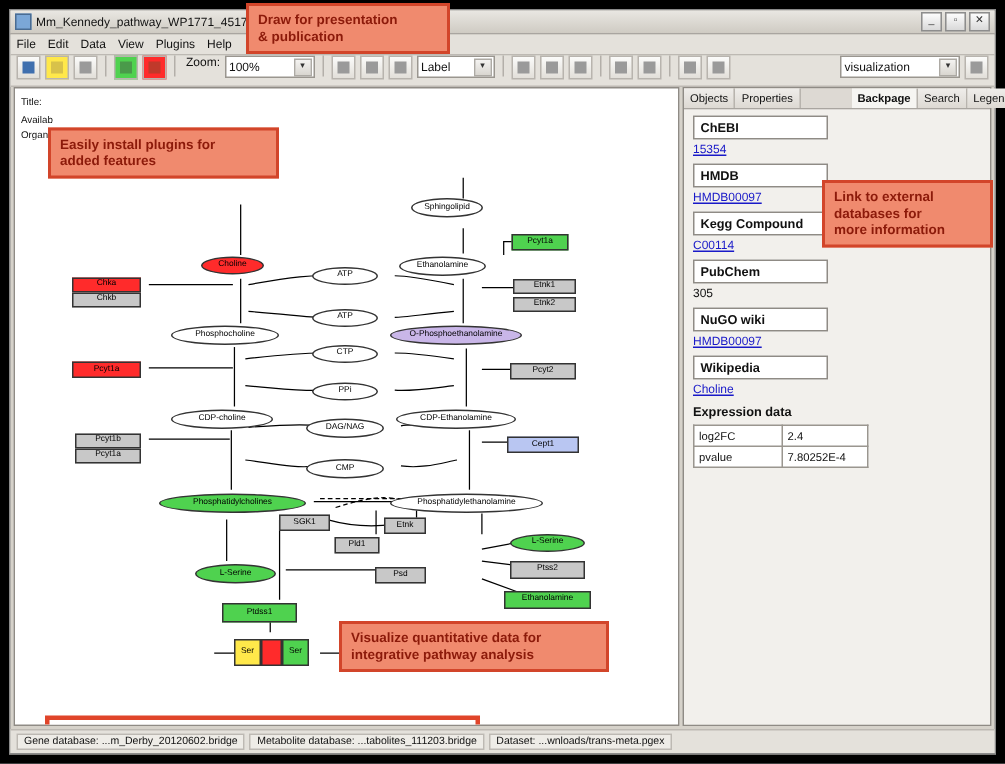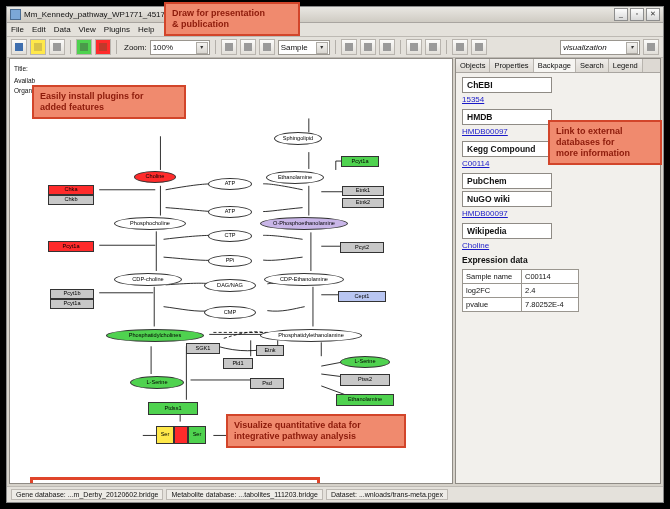--- a/index.html
+++ b/index.html
@@ -4,40 +4,40 @@
 <style>
   html,body{margin:0;padding:0;background:#000;}
   body{width:670px;height:509px;overflow:hidden;font-family:"Liberation Sans",sans-serif;}
   .app{position:absolute;left:6px;top:6px;width:658px;height:497px;background:#d6d2ca;border:1px solid #8a8a8a;box-sizing:border-box;}
   .titlebar{height:15px;background:linear-gradient(#e9e7e2,#cfcbc3);border-bottom:1px solid #a9a5a0;display:flex;align-items:center;padding:0 3px;font-size:8px;color:#111;}
   .titlebar .tb-icon{width:9px;height:9px;background:#7ba7d7;border:1px solid #4a6c92;margin-right:3px;}
   .titlebar .tb-title{flex:1;white-space:nowrap;overflow:hidden;}
   .wbtns{display:flex;gap:2px;}
   .wbtn{width:12px;height:11px;border:1px solid #8d8d8d;background:linear-gradient(#fdfdfd,#d9d9d9);font-size:7px;line-height:10px;text-align:center;color:#333;}
   .menubar{height:13px;background:#e4e1db;border-bottom:1px solid #bdb9b3;display:flex;align-items:center;padding:0 4px;font-size:8px;color:#111;gap:8px;}
-  .toolbar{height:20px;background:#e4e1db;border-bottom:1px solid #bdb9b3;display:flex;align-items:center;padding:0 4px;gap:3px;font-size:8px;}
+  .toolbar{height:20px;background:#e4e1db;border-bottom:1px solid #bdb9b3;display:flex;padding:0 4px;gap:3px;font-size:8px;}
   .tb-sep{width:1px;height:14px;background:#b3afa9;margin:0 2px;}
   .tbtn{width:14px;height:14px;border:1px solid #b8b4ae;background:linear-gradient(#fbfbfa,#e2dfd9);position:relative;}
   .tbtn i{position:absolute;left:3px;top:3px;width:8px;height:8px;background:#8a9bb5;display:block;}
   .tbtn.red i{background:#c0392b;}
   .tbtn.green i{background:#4a9a4a;}
   .tbtn.blue i{background:#3f6fae;}
   .tbtn.yellow i{background:#d8c24a;}
   .tbtn.grey i{background:#9a9a9a;}
   .zoomlab{font-size:8px;color:#111;margin-left:2px;}
   .combo{height:13px;border:1px solid #9a968f;background:#fff;font-size:8px;display:flex;align-items:center;padding:0 2px;color:#111;position:relative;}
   .combo .arw{position:absolute;right:1px;top:1px;width:10px;height:10px;background:linear-gradient(#f4f3f1,#d9d6d0);border:1px solid #adaaa4;font-size:6px;line-height:9px;text-align:center;color:#333;}
   #zoom-combo{width:54px;}
-  #vis-combo{width:74px;font-style:italic;}
+  #vis-combo{width:74px;}
   .body{position:absolute;left:0;top:49px;right:0;bottom:16px;display:flex;}
   .canvaswrap{position:relative;flex:1;background:#fff;border:1px solid #8f8b85;margin:2px;overflow:hidden;}
   .sidepanel{width:204px;margin:2px 2px 2px 0;background:#ece9e4;border:1px solid #8f8b85;display:flex;flex-direction:column;}
   .tabs{display:flex;height:13px;font-size:7.5px;background:#ddd9d3;border-bottom:1px solid #a9a5a0;}
   .tab{padding:0 4px;line-height:13px;border-right:1px solid #b8b4ae;color:#111;background:linear-gradient(#efedea,#ddd9d3);}
-  .tab.active{background:#f6f5f2;font-weight:normal;}
+  .tab.active{background:#f6f5f2;font-weight:bold;margin-left:34px;}
   .panelbody{flex:1;background:#f2f0ec;padding:4px 6px;overflow:hidden;font-size:8px;color:#111;}
   .dbbox{background:#fff;border:1px solid #8f8b85;font-weight:bold;font-size:8.5px;padding:2px 4px;width:80px;margin-bottom:2px;}
   .dblink{color:#1919c8;font-size:8px;margin-bottom:5px;display:block;}
   .dbplain{font-size:8px;margin-bottom:5px;}
   .exp-title{font-weight:bold;font-size:8.5px;margin:4px 0 4px 0;}
   .gene-line{font-size:7.5px;margin-bottom:2px;}
   table.exp{border-collapse:collapse;font-size:7.5px;}
   table.exp td{border:1px solid #9a968f;background:#fff;padding:1px 3px;height:11px;}
   table.exp td.k{width:52px;}
   table.exp td.v{width:50px;}
@@ -108,21 +108,21 @@
     <span class="tbtn grey">
         <i></i>
       </span>
     <span class="tbtn grey">
         <i></i>
       </span>
     <span class="tbtn grey">
         <i></i>
       </span>
     <span class="combo" style="width:46px">
-      <span>Sample</span>
+      <span>Label</span>
       <span class="arw">▾</span>
     </span>
     <span class="tb-sep"></span>
     <span class="tbtn grey">
         <i></i>
       </span>
     <span class="tbtn grey">
         <i></i>
       </span>
     <span class="tbtn grey">
@@ -281,35 +281,32 @@
         <div class="dbbox">ChEBI</div>
         <a class="dblink" href="#">15354</a>
 
         <div class="dbbox">HMDB</div>
         <a class="dblink" href="#">HMDB00097</a>
 
         <div class="dbbox" style="width:98px">Kegg Compound</div>
         <a class="dblink" href="#">C00114</a>
 
         <div class="dbbox">PubChem</div>
+        <div class="dbplain">305</div>
 
         <div class="dbbox">NuGO wiki</div>
         <a class="dblink" href="#">HMDB00097</a>
 
         <div class="dbbox">Wikipedia</div>
         <a class="dblink" href="#">Choline</a>
 
         <div class="exp-title">Expression data</div>
 
         <table class="exp">
           <tbody>
-              <tr>
-            <td class="k">Sample name</td>
-            <td class="v">C00114</td>
-          </tr>
           <tr>
             <td class="k">log2FC</td>
             <td class="v">2.4</td>
           </tr>
           <tr>
             <td class="k">pvalue</td>
             <td class="v">7.80252E-4</td>
           </tr>
         </tbody>
           </table>

